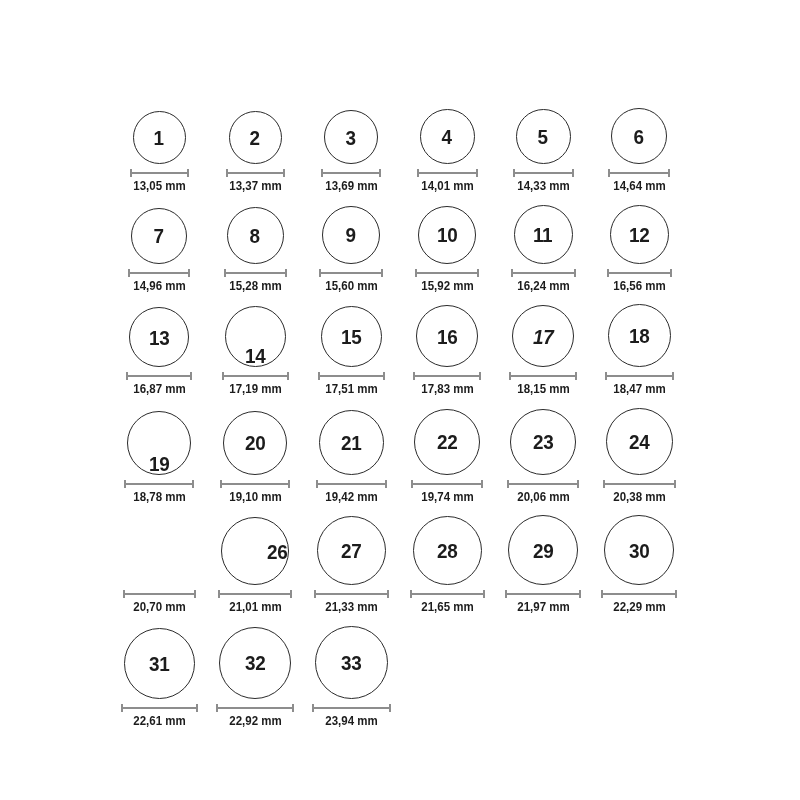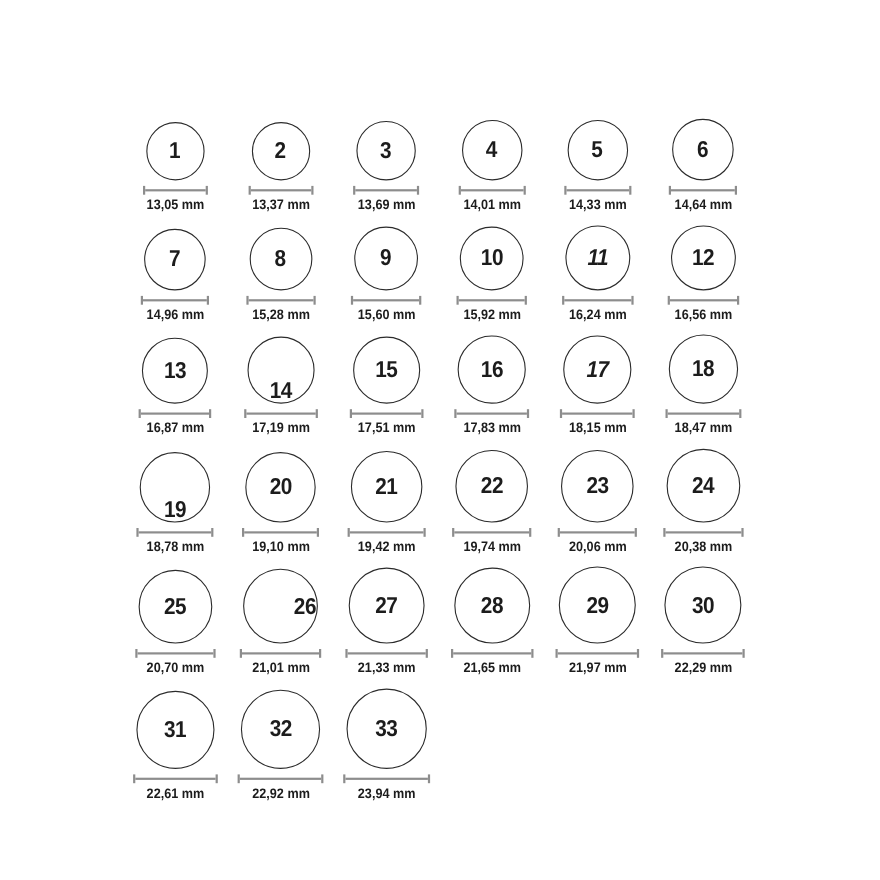--- a/index.html
+++ b/index.html
@@ -140,21 +140,21 @@
       <div class="label">15,60 mm</div>
     </div>
     <div class="cell">
       <div class="circle" style="width: 58px; height: 58px;">
         <span class="num">10</span>
       </div>
       <div class="ruler" style="width: 60px;"></div>
       <div class="label">15,92 mm</div>
     </div>
     <div class="cell">
-      <div class="circle" style="width: 59px; height: 59px; font-style: italic;">
+      <div class="circle" style="width: 59px; height: 59px;">
         <span class="num">11</span>
       </div>
       <div class="ruler" style="width: 61px;"></div>
       <div class="label">16,24 mm</div>
     </div>
     <div class="cell">
       <div class="circle" style="width: 59px; height: 59px;">
         <span class="num">12</span>
       </div>
       <div class="ruler" style="width: 61px;"></div>
@@ -238,23 +238,20 @@
       <div class="label">20,06 mm</div>
     </div>
     <div class="cell">
       <div class="circle" style="width: 67px; height: 67px;">
         <span class="num">24</span>
       </div>
       <div class="ruler" style="width: 69px;"></div>
       <div class="label">20,38 mm</div>
     </div>
     <div class="cell">
-      <div class="circle" style="width: 67px; height: 67px;">
-        <span class="num">25</span>
-      </div>
       <div class="ruler" style="width: 69px;"></div>
       <div class="label">20,70 mm</div>
     </div>
     <div class="cell">
       <div class="circle" style="width: 68px; height: 68px; justify-content: flex-end;">
         <span class="num">26</span>
       </div>
       <div class="ruler" style="width: 70px;"></div>
       <div class="label">21,01 mm</div>
     </div>

